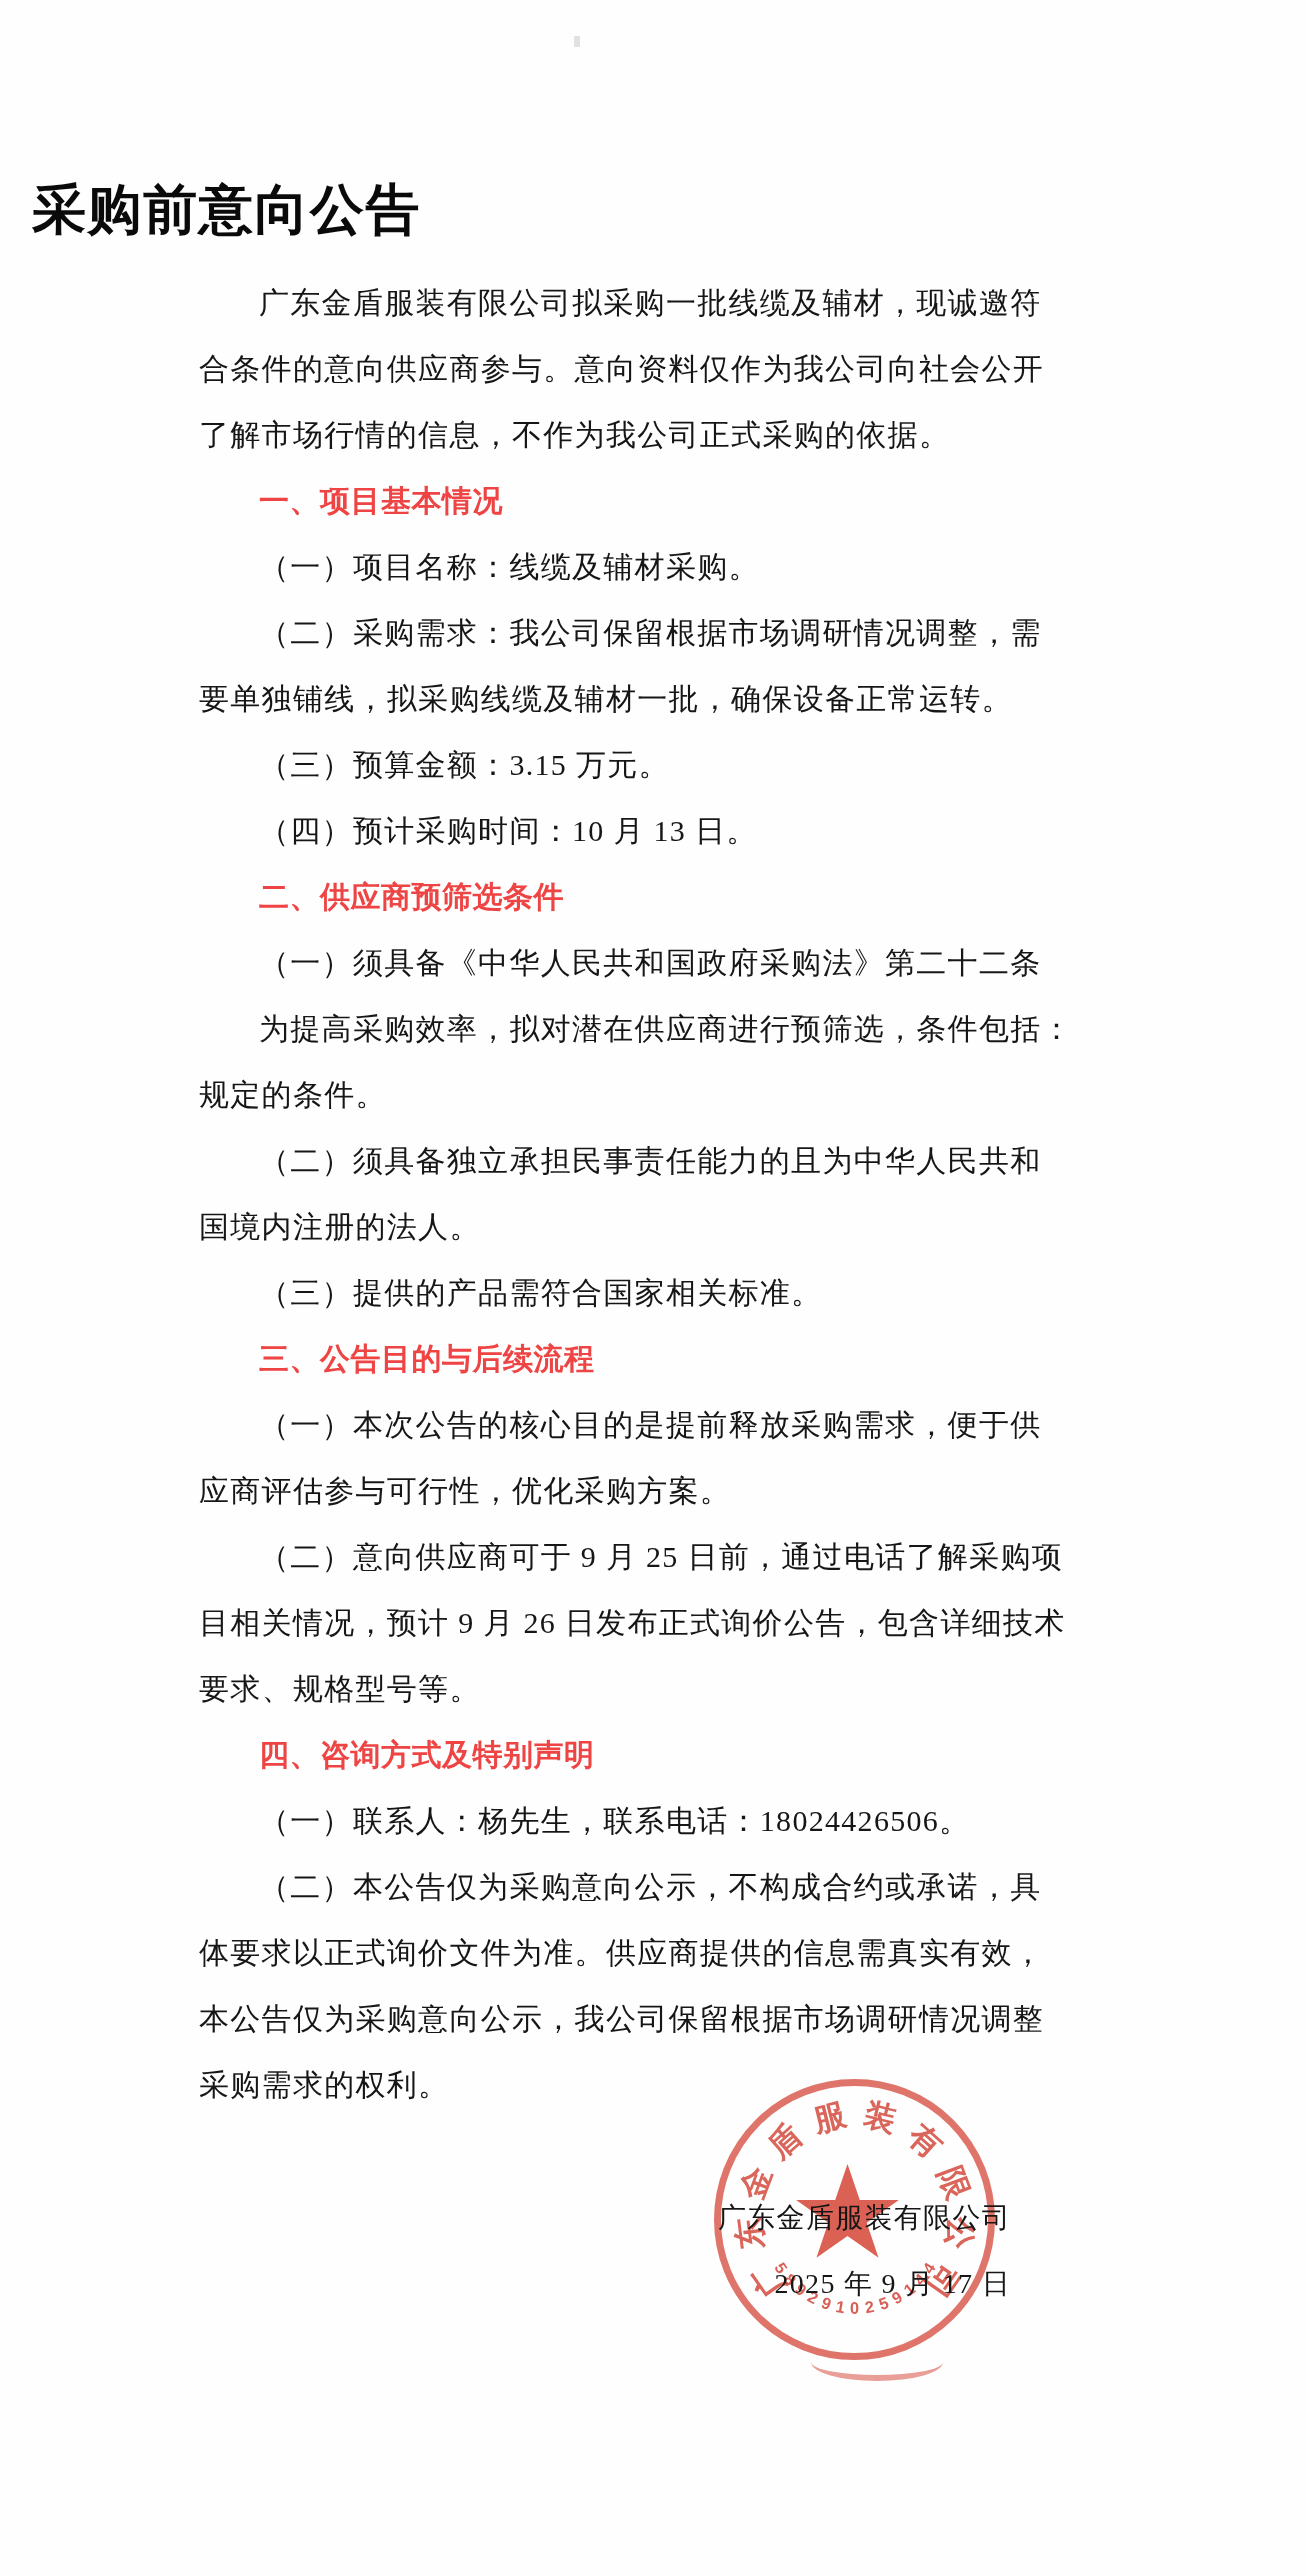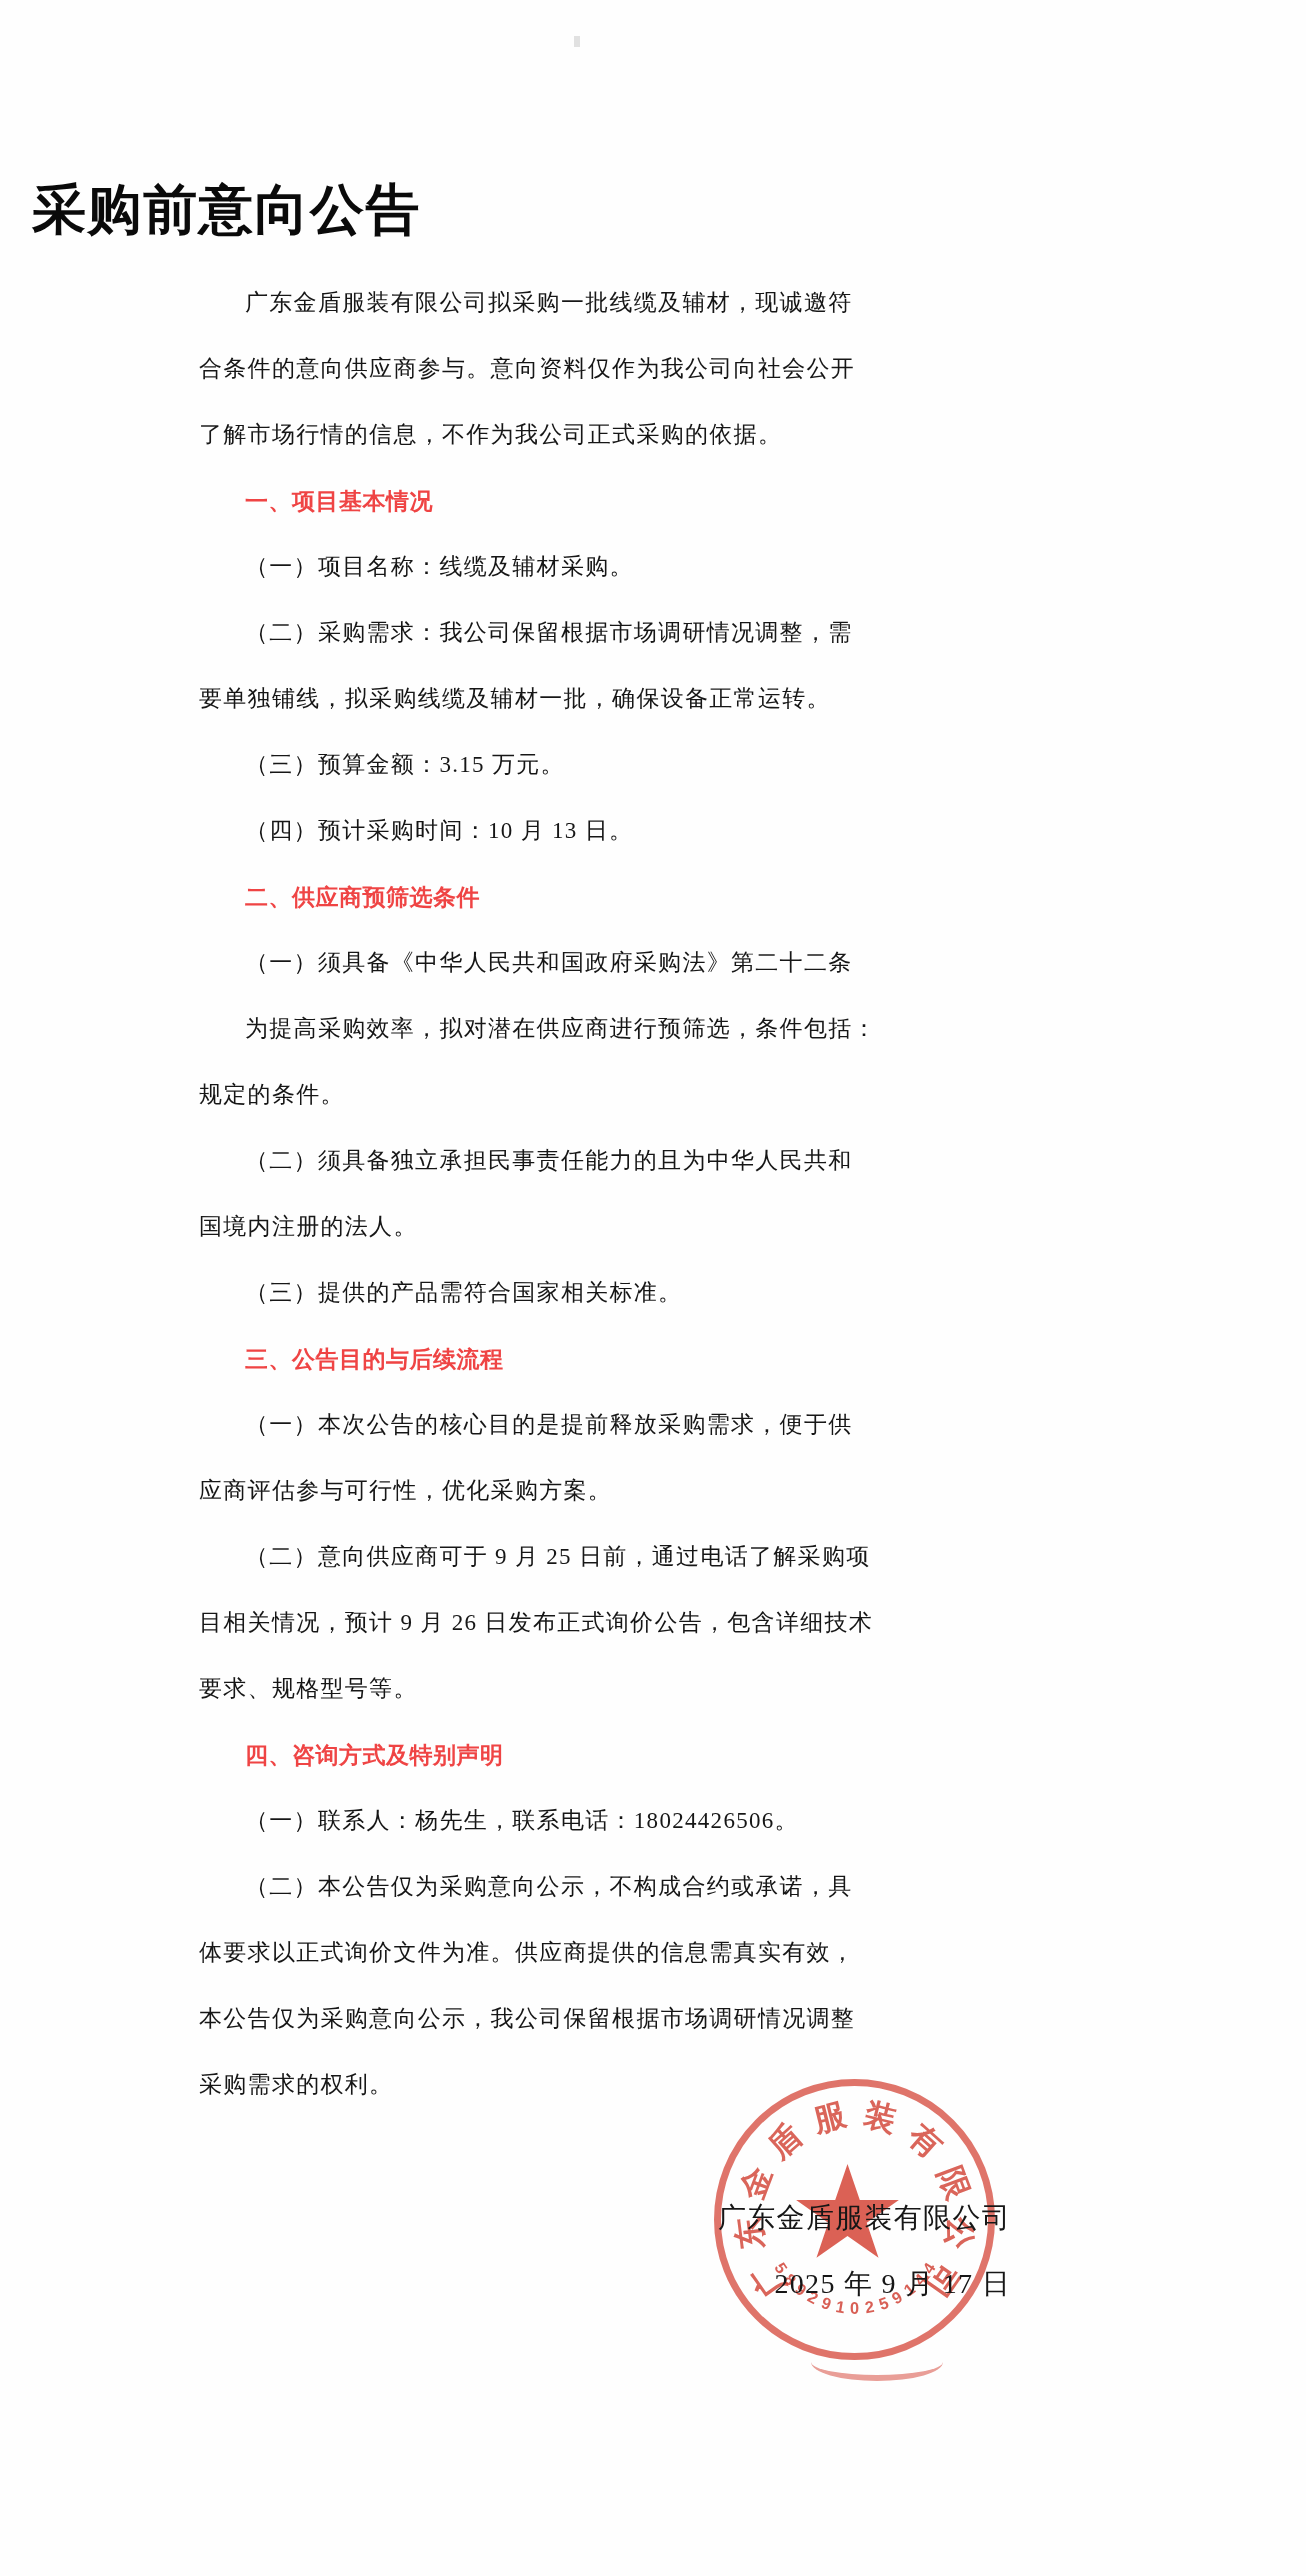--- a/index.html
+++ b/index.html
@@ -32,21 +32,21 @@
     font-weight: 700;
     letter-spacing: 1.6px;
     line-height: 67px;
     color: #0a0a0a;
     padding-left: 32px;
   }
   .doc-body {
     margin-top: 26px;
     padding-left: 199px;
     width: 948px;
-    font-size: 23px;
+    font-size: 30px;
     line-height: 66px;
     letter-spacing: 1.3px;
   }
   .doc-body .line {
     white-space: nowrap;
     height: 66px;
   }
   .doc-body .line.indent {
     text-indent: 2em;
   }

